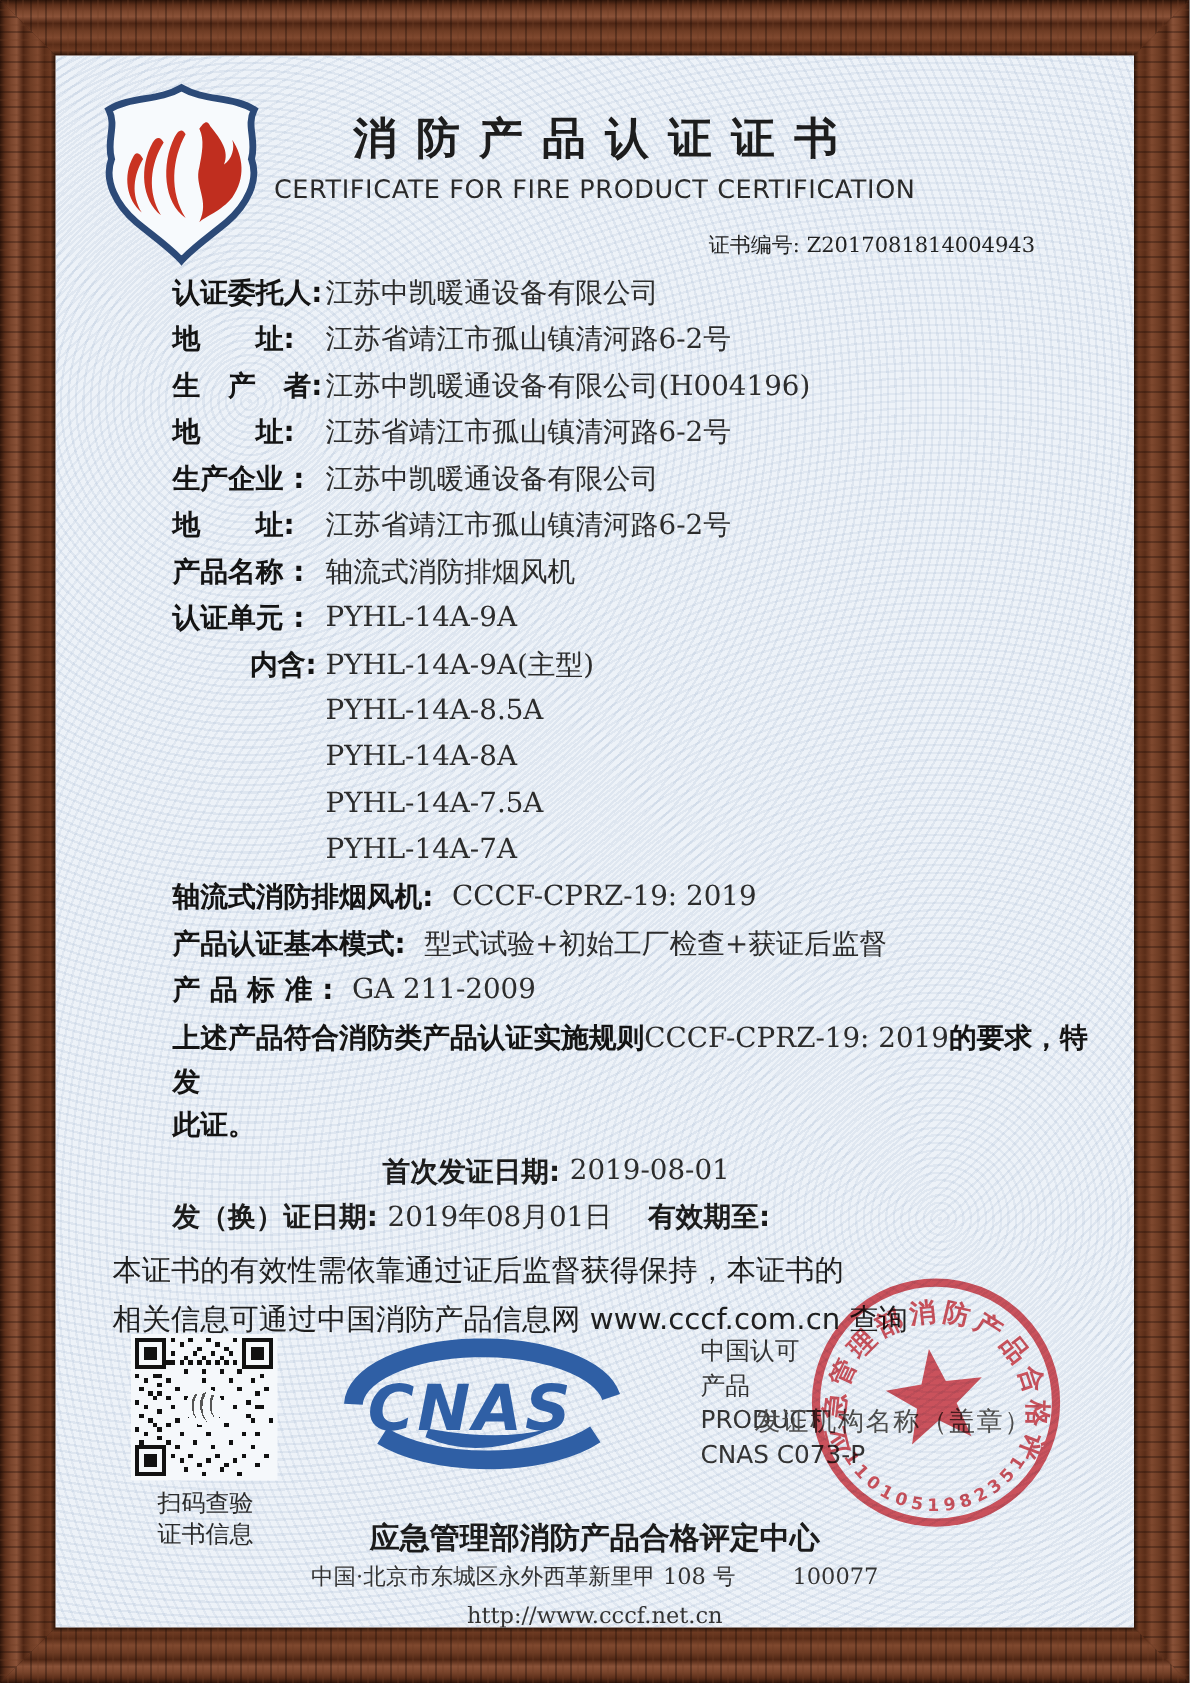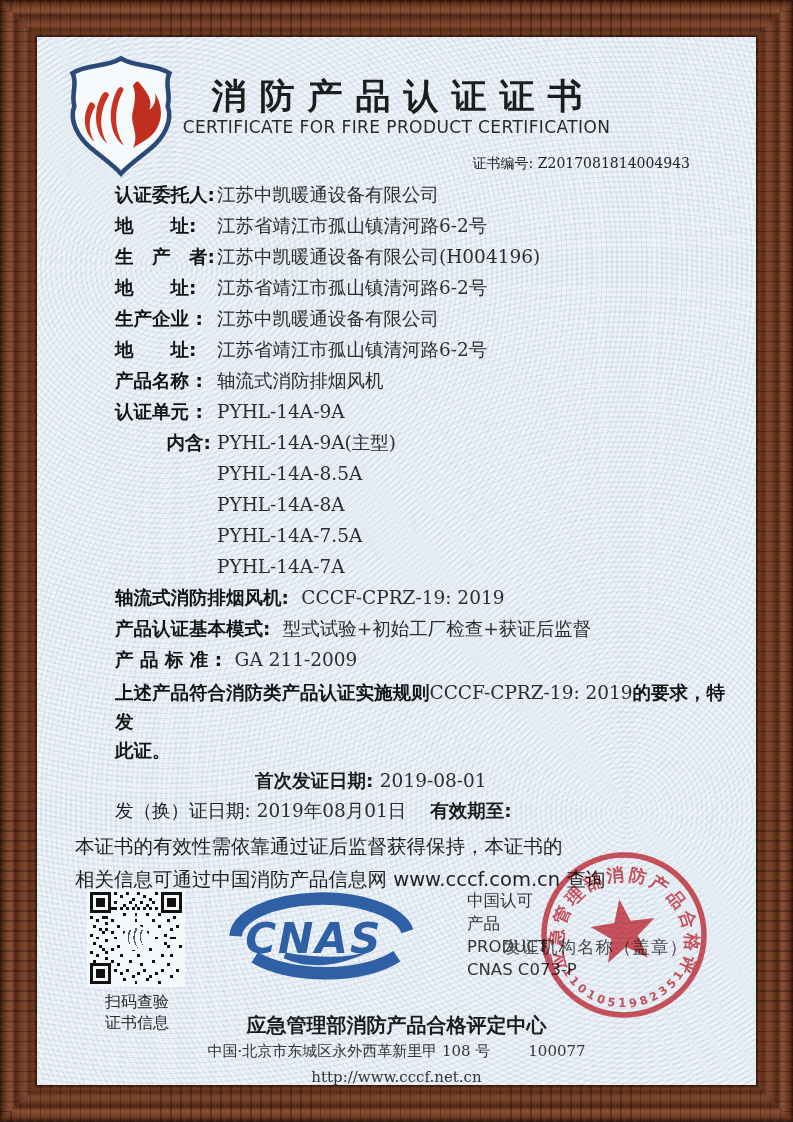--- a/index.html
+++ b/index.html
@@ -19,21 +19,21 @@
       linear-gradient(90deg,#2e150a 0%,#5d2f1a 9%,#7a452c 20%,#8a5238 30%,#4f2614 42%,#6e3c24 55%,#80492f 68%,#5a2d18 80%,#6d3a22 91%,#2b1408 100%);}
   .frame.left{left:0;clip-path:polygon(0 0,100% 37px,100% calc(100% - 37px),0 100%);}
   .frame.right{right:0;transform:scaleX(-1);clip-path:polygon(0 0,100% 37px,100% calc(100% - 37px),0 100%);}
   
   .paper{position:absolute;inset:37px;background-color:#edf2f8;overflow:hidden;
     background-image:
       repeating-radial-gradient(circle at 18% 22%, rgba(118,146,184,.13) 0 1.5px, rgba(255,255,255,0) 1.5px 5px),
       repeating-radial-gradient(circle at 82% 74%, rgba(118,146,184,.11) 0 1.5px, rgba(255,255,255,0) 1.5px 5px);}
   
   .logo{position:absolute;left:14px;top:16px;width:140px;height:128px;}
-  .title-cn{position:absolute;top:36px;left:0;right:0;text-align:center;font-size:35px;font-weight:bold;
+  .title-cn{position:absolute;top:36px;left:0;right:0;text-align:center;font-size:29px;font-weight:bold;
             letter-spacing:13px;color:#1d1d1d;padding-left:14px;}
   .title-en{position:absolute;top:80px;left:0;right:0;text-align:center;font-size:17px;color:#2a2a2a;letter-spacing:.4px;}
   .cert-no{position:absolute;top:118px;right:66px;font-family:"DejaVu Serif","Liberation Serif",serif;
            font-size:14px;color:#222;}
   
   .fields{position:absolute;top:142px;left:78px;right:26px;font-size:18.5px;color:#1c1c1c;}
   .row{height:31px;display:flex;align-items:center;}
   .lb{display:inline-block;width:96px;flex:0 0 96px;margin-right:6px;font-weight:bold;white-space:pre;color:#141414;}
   .lb-r{text-align:right;}
   .lb-long{width:auto;flex:0 0 auto;}
@@ -150,21 +150,21 @@
         </div>
 
       <div class="rule-par"><span>上述产品符合消防类产品认证实施规则</span><span class="code">CCCF-CPRZ-19: 2019</span><span>的要求，特发</span></div>
       <div class="rule-par" style="margin-top:0;">此证。</div>
 
       <div class="row first-issue">
           <span style="font-weight:bold;white-space:pre;">首次发证日期: </span>
           <span class="val">2019-08-01</span>
         </div>
       <div class="row reissue">
-          <span style="font-weight:normal;white-space:pre;">发（换）证日期: </span>
+          <span style="font-weight:bold;white-space:pre;">发（换）证日期: </span>
           <span class="val">2019年08月01日</span>
           <span class="gap24"></span>
           <span style="font-weight:bold;white-space:pre;">有效期至: </span>
         </div>
 
       <div class="notes">
         <div>本证书的有效性需依靠通过证后监督获得保持，本证书的</div>
         <div>相关信息可通过中国消防产品信息网 www.cccf.com.cn 查询</div>
       </div>
     </div>

